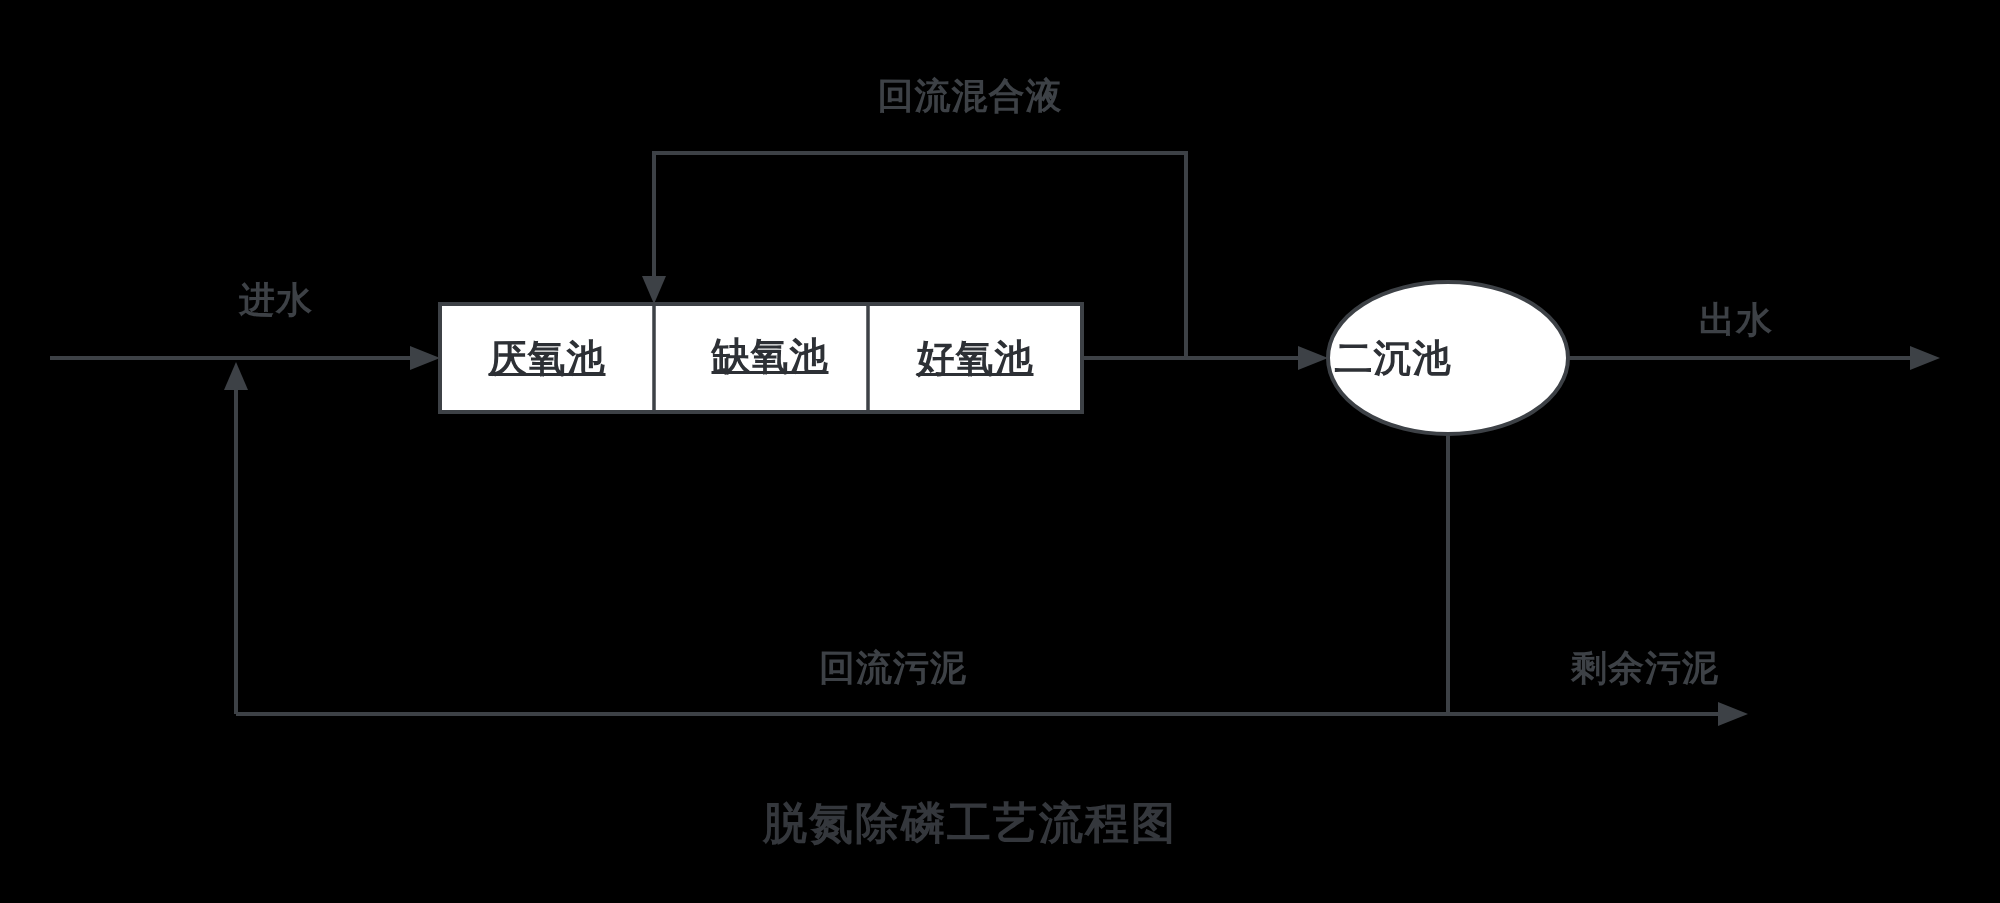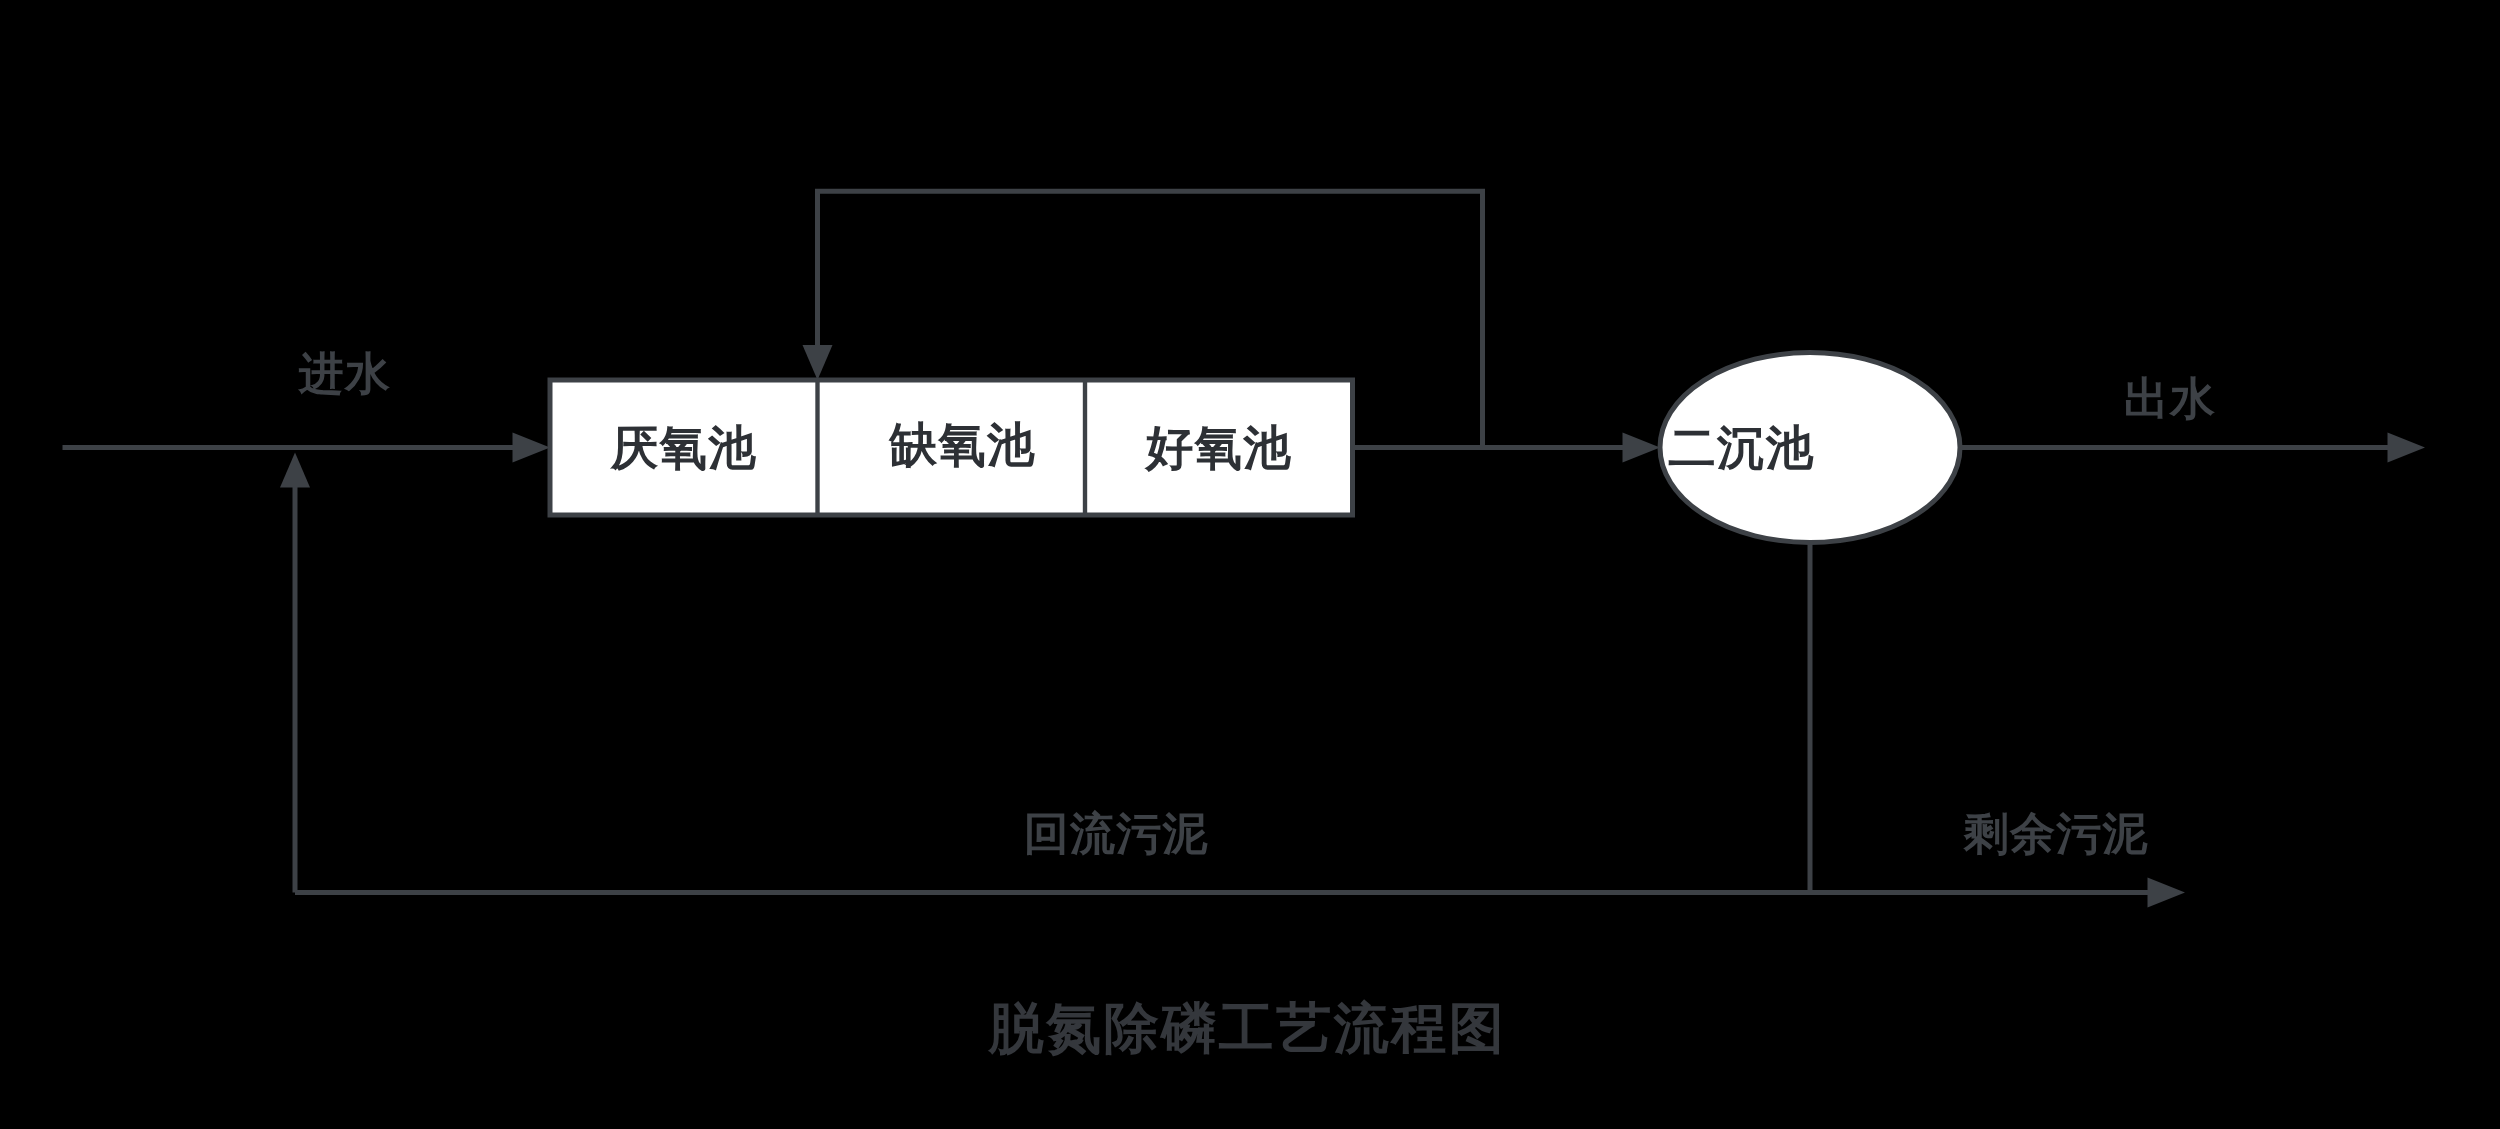--- a/index.html
+++ b/index.html
@@ -25,31 +25,31 @@
   .arrow{fill:var(--stroke);stroke:none;}
   .node{fill:var(--node-fill);stroke:var(--stroke);stroke-width:4;}
   .lbl{
     position:absolute;transform:translate(-50%,-50%);
     font-weight:bold;font-size:36px;color:var(--label-text);
     white-space:nowrap;letter-spacing:1px;
   }
   .tank-label{
     position:absolute;display:flex;align-items:center;justify-content:center;
     font-weight:bold;font-size:38px;color:var(--node-text);
-    white-space:nowrap;letter-spacing:1px;
+    white-space:nowrap;letter-spacing:1px;text-decoration:underline;
   }
   .clarifier-label{
     position:absolute;display:flex;align-items:center;justify-content:center;
     font-weight:bold;font-size:38px;color:var(--node-text);
     white-space:nowrap;letter-spacing:1px;
   }
   .diagram-title{
     position:absolute;transform:translate(-50%,-50%);
     font-weight:bold;font-size:44px;color:var(--title-text);
-    white-space:nowrap;letter-spacing:2px;margin-left:28px;
+    white-space:nowrap;letter-spacing:2px;
   }
 </style>
 </head>
 <body>
 
 <div class="canvas">
 
   <svg class="wires" width="2000" height="903" viewBox="0 0 2000 903">
 
     <line class="flow" x1="50" y1="358" x2="412" y2="358"></line>
@@ -79,19 +79,20 @@
     <ellipse class="node" cx="1448" cy="358" rx="120" ry="76"></ellipse>
   </svg>
 
   <div class="tank-label" style="left:440px;top:304px;width:214px;height:108px;">厌氧池</div>
   <div class="tank-label" style="left:654px;top:302px;width:232px;height:108px;">缺氧池</div>
   <div class="tank-label" style="left:868px;top:304px;width:214px;height:108px;">好氧池</div>
 
   <div class="clarifier-label" style="left:1273px;top:282px;width:240px;height:152px;">二沉池</div>
 
   <div class="lbl" style="left:236px;top:300px;margin-left:40px;">进水</div>
+  <div class="lbl" style="left:970px;top:96px;">回流混合液</div>
   <div class="lbl" style="left:1736px;top:320px;text-align:right;">出水</div>
   <div class="lbl" style="left:1645px;top:668px;">剩余污泥</div>
   <div class="lbl" style="left:893px;top:668px;">回流污泥</div>
 
   <div class="diagram-title" style="left:970px;top:823px;">脱氮除磷工艺流程图</div>
 
 </div>
 
 </body></html>

